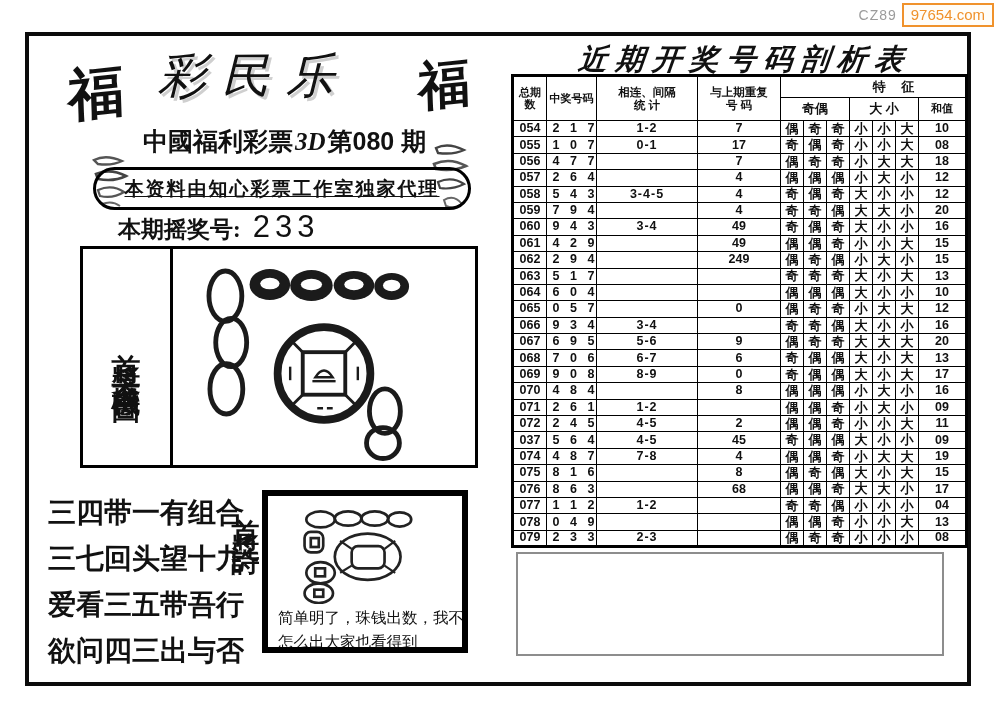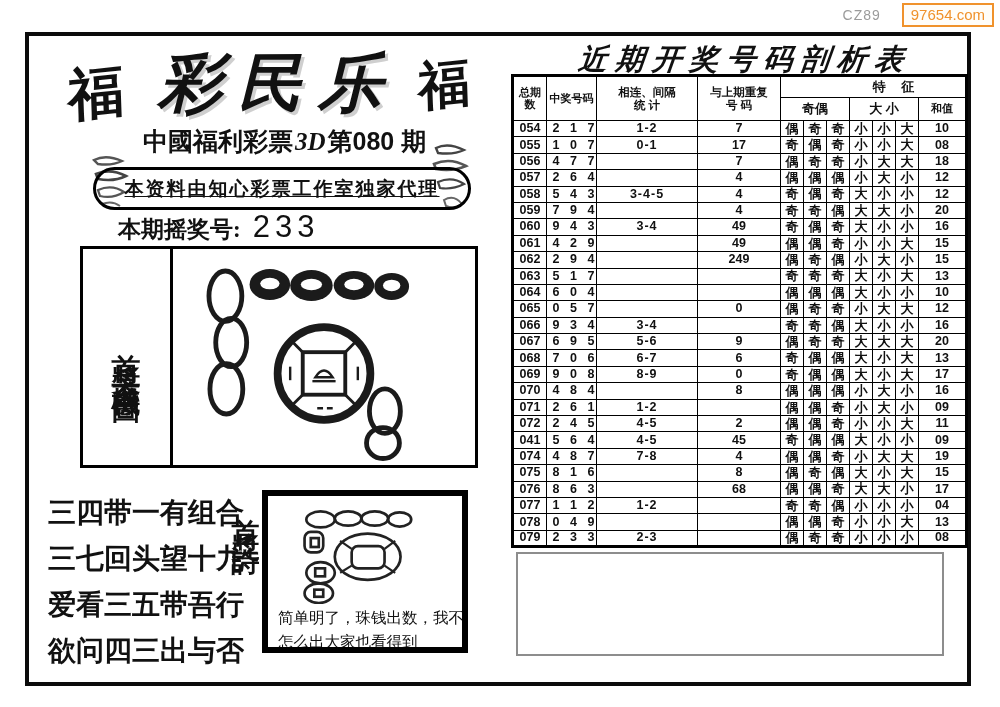--- a/index.html
+++ b/index.html
@@ -1,35 +1,35 @@
 <!DOCTYPE html>
 <html><head>
 <meta charset="utf-8">
 <style>
   * { margin:0; padding:0; box-sizing:border-box; }
   html,body { background:#fff; }
   body { font-family:"Liberation Sans","DejaVu Sans",sans-serif; color:#111; }
   .page { position:relative; width:1000px; height:707px; background:#fff; overflow:hidden; }
 
   
-  .wm { position:absolute; top:3px; right:6px; display:flex; align-items:center; gap:21px; }
+  .wm { position:absolute; top:3px; right:6px; display:flex; align-items:center; gap:5px; }
   .wm-code { color:#9b9b9b; font-size:14px; letter-spacing:1px; }
   .wm-link { border:2px solid #f0922b; color:#f0922b; background:#fffdf8; font-size:15px;
              padding:0 7px; line-height:20px; }
 
   
   .frame { position:absolute; left:25px; top:32px; width:946px; height:654px;
            border:4px solid #0b0b0b; }
 
   .abs { position:absolute; }
 
   .fu { font-family:"Liberation Serif","DejaVu Serif",serif; font-weight:900; font-size:56px;
         transform:rotate(-6deg) skewX(-4deg); }
-  .main-title { font-family:"Liberation Serif","DejaVu Serif",serif; font-weight:700;
-        font-size:64px; letter-spacing:16px; font-style:italic; line-height:1;
+  .main-title { font-family:"Liberation Serif","DejaVu Serif",serif; font-weight:400;
+        font-size:48px; letter-spacing:16px; font-style:italic; line-height:1;
         text-shadow:3px 3px 0 #cfcfcf; white-space:nowrap; }
   .subtitle { font-weight:800; font-size:25px; white-space:nowrap; }
   .subtitle .td3 { font-style:italic; font-family:"Liberation Serif",serif; padding:0 2px; }
 
   .oval { left:93px; top:167px; width:378px; height:43px; border:3px solid #000;
           border-radius:24px; display:flex; align-items:center; justify-content:center; }
   .oval span { font-size:19px; font-weight:700; letter-spacing:2px;
                font-family:"Liberation Serif",serif;text-decoration:underline; }
 
   .drawline { left:118px; top:209px; display:flex; align-items:baseline; }
@@ -505,21 +505,21 @@
           <td class="cjk">偶</td>
           <td class="cjk">偶</td>
           <td class="cjk">奇</td>
           <td class="cjk">小</td>
           <td class="cjk">小</td>
           <td class="cjk">大</td>
           <td>11</td>
         </tr>
 
         <tr>
-          <td>041</td>
+          <td>037</td>
           <td class="num-cell">5 6 4</td>
           <td class="adj-cell">4-5</td>
           <td>45</td>
           <td class="cjk">奇</td>
           <td class="cjk">偶</td>
           <td class="cjk">偶</td>
           <td class="cjk">大</td>
           <td class="cjk">小</td>
           <td class="cjk">小</td>
           <td>09</td>

